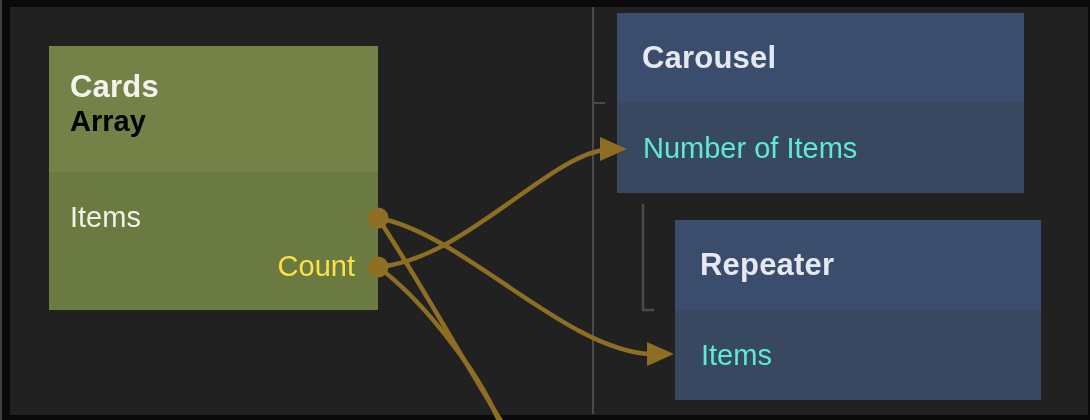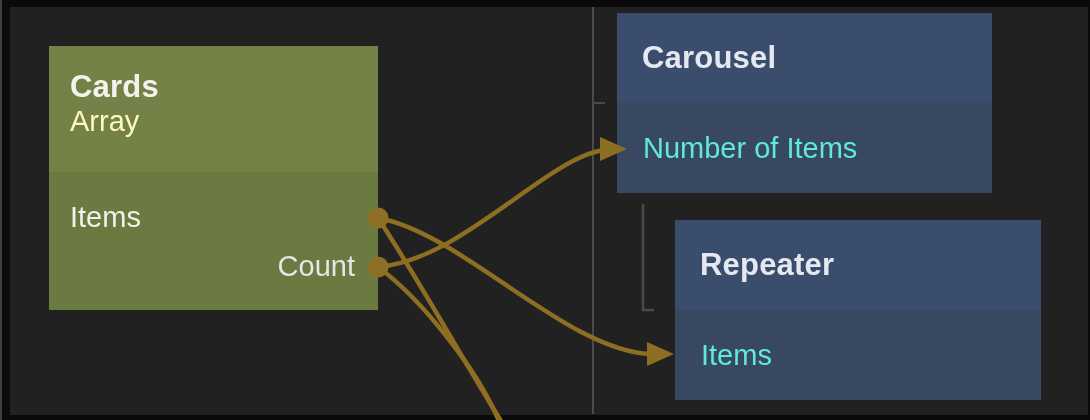--- a/index.html
+++ b/index.html
@@ -42,42 +42,42 @@
   }
   .cards-title {
     font-size: 31px;
     font-weight: 600;
     color: #f3f3ee;
     line-height: 34px;
     letter-spacing: 0.2px;
   }
   .cards-subtitle {
     font-size: 29px;
-    font-weight: 400;
-    color: #fef9c3;
+    font-weight: 700;
+    color: #000000;
     line-height: 34px;
   }
   .cards-body {
     position: relative;
     height: 138px;
     background: #6b7a40;
   }
   .cards-port-items {
     position: absolute;
     left: 21px; top: 28px;
     font-size: 29px;
     line-height: 34px;
     color: #f1f1ea;
   }
   .cards-port-count {
     position: absolute;
     right: 23px; top: 77px;
     font-size: 29px;
     line-height: 34px;
-    color: #e5e5e5;
+    color: #fde047;
   }
   
   .blue-header {
     box-sizing: border-box;
     height: 90px;
     background: #3b4d6c;
     display: flex;
     align-items: center;
     padding-left: 25px;
   }
@@ -93,21 +93,21 @@
     background: #374860;
     display: flex;
     align-items: center;
     padding-left: 26px;
   }
   .blue-port-label {
     font-size: 29px;
     font-weight: 400;
     color: #5eead4;
   }
-  .node-carousel { left: 617px; top: 13px; width: 375px; height: 180px; }
+  .node-carousel { left: 617px; top: 13px; width: 407px; height: 180px; }
   .node-repeater { left: 667px; top: 220px; width: 374px; height: 180px; padding-left: 8px; }
   
   .overlay {
     position: absolute;
     left: 0; top: 0;
     width: 1090px; height: 420px;
     pointer-events: none;
   }
 </style>
 </head>

